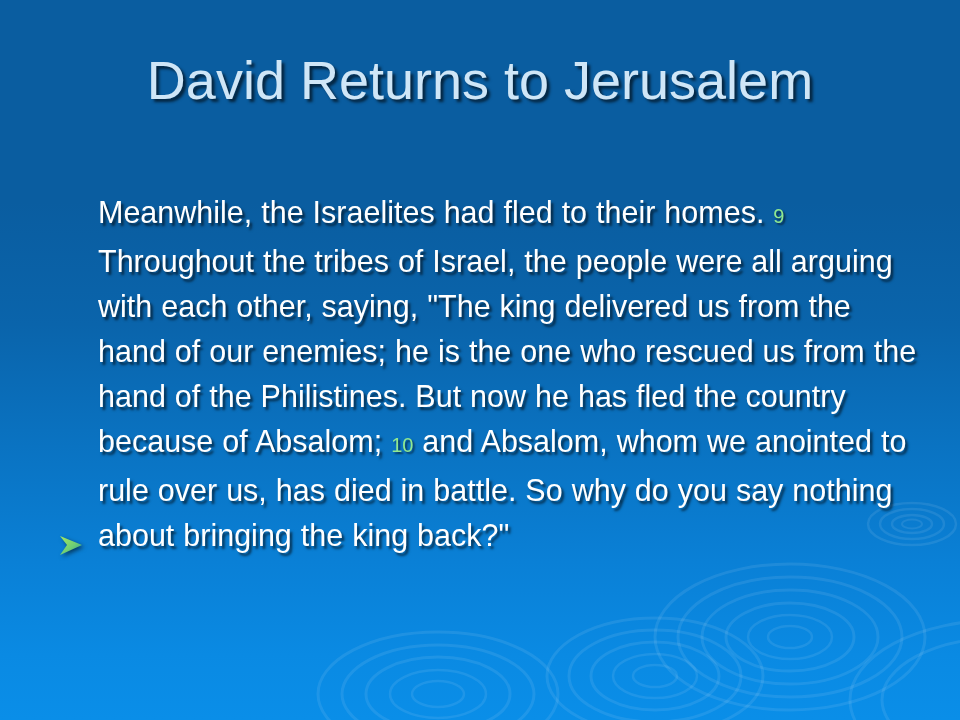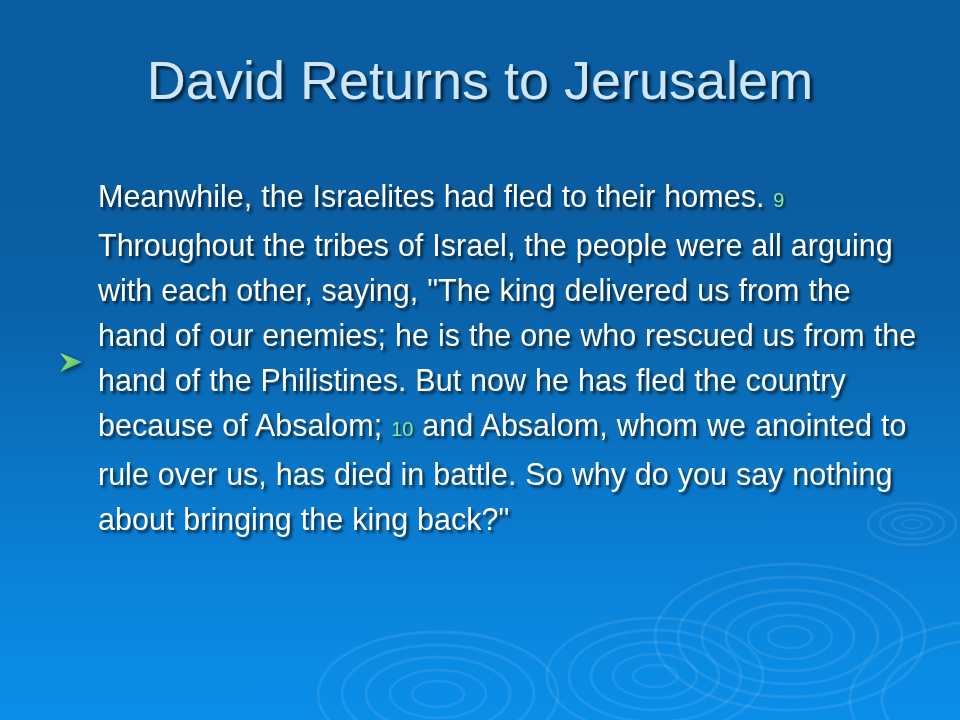--- a/index.html
+++ b/index.html
@@ -42,21 +42,22 @@
     text-shadow:3px 3px 3px rgba(0,0,0,0.62);
     white-space:nowrap;
   }
   .body-block {
     position:absolute;
     left:58px; top:174px;
     width:868px;
   }
   .bullet-row {
     display:flex;
-    align-items:center;
+    align-items:flex-end;
+    margin-top:16px;
   }
   .bullet {
     flex:0 0 auto;
     width:40px;
     padding-top:9px;
     line-height:1;
     filter:drop-shadow(2px 2px 2px rgba(0,0,0,0.55));
   }
   .bullet svg { display:block; }
   .para {

